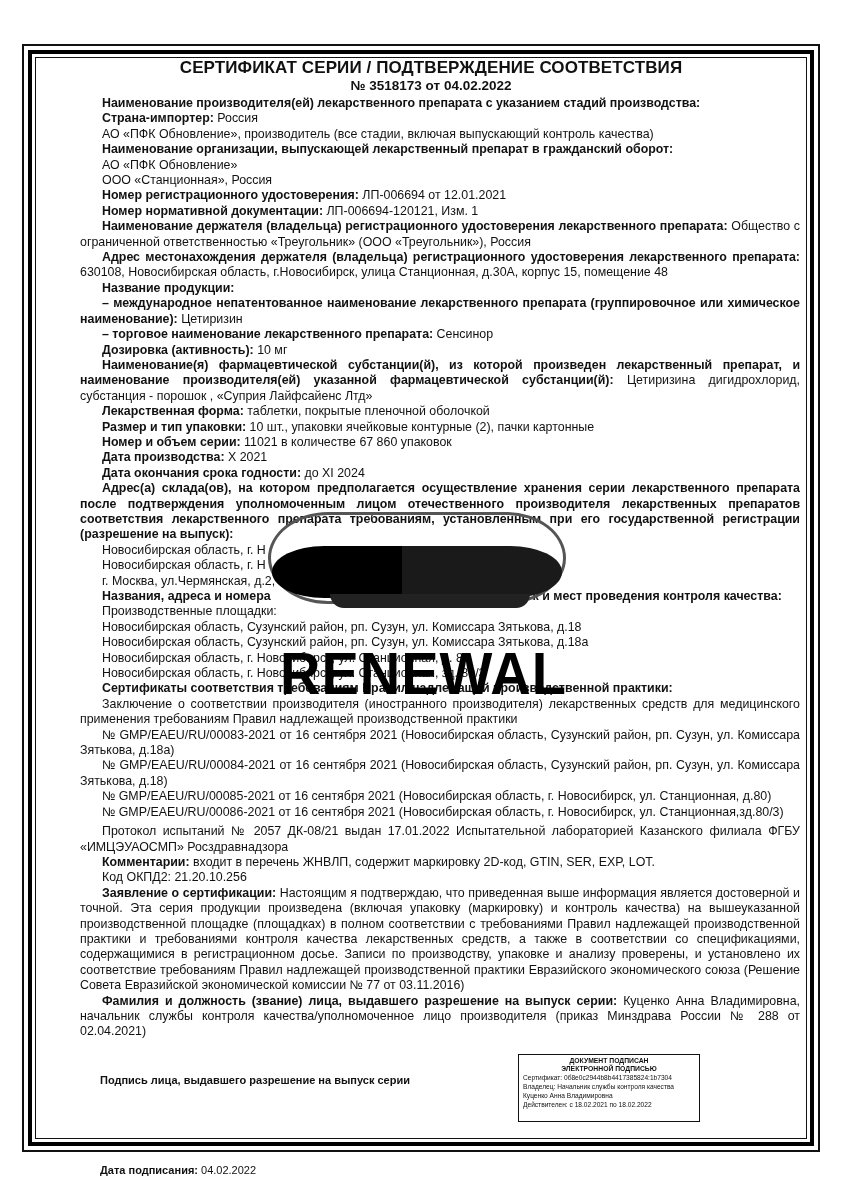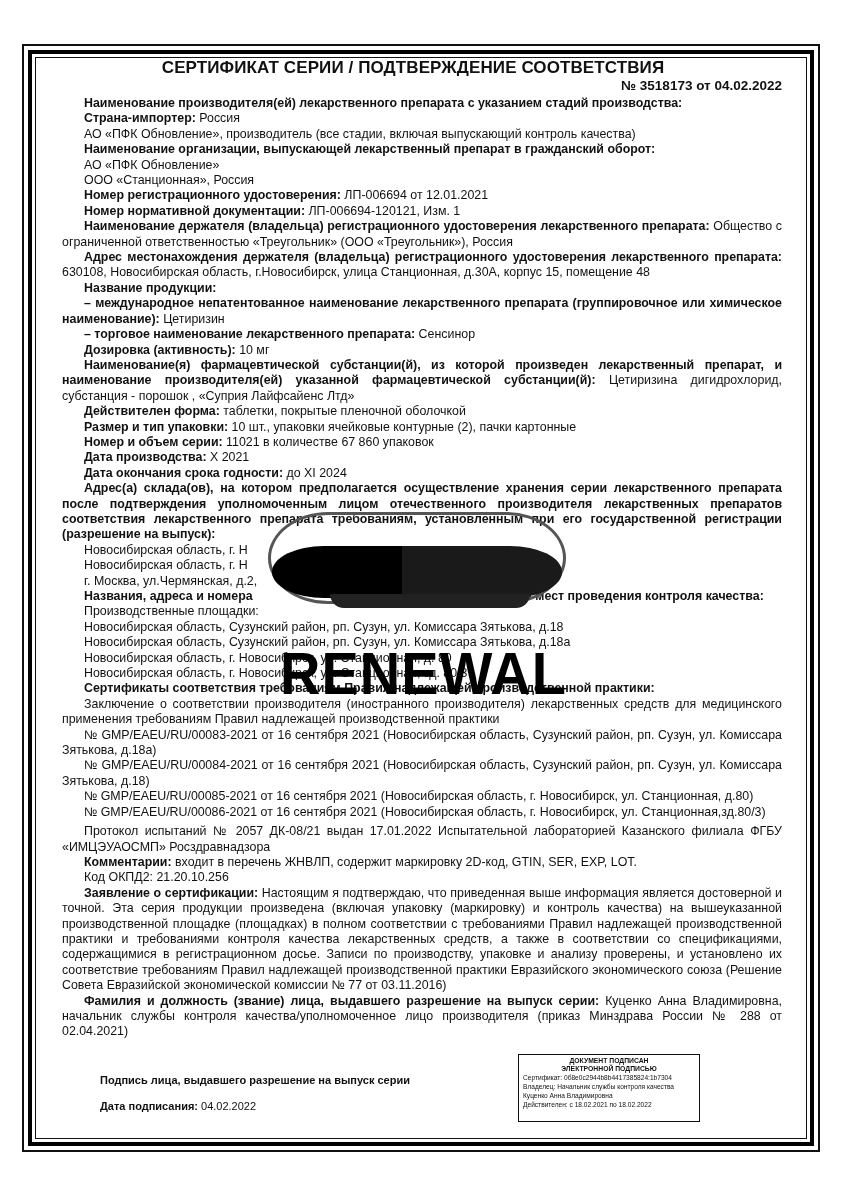--- a/index.html
+++ b/index.html
@@ -4,25 +4,25 @@
 <style>
   html, body { margin: 0; padding: 0; background: #ffffff; }
   body { width: 849px; height: 1200px; position: relative; overflow: hidden;
          font-family: "Liberation Sans", sans-serif; color: #111; }
   .frame-outer { position: absolute; left: 22px; top: 44px; width: 798px; height: 1108px;
                  border: 2px solid #111; box-sizing: border-box; }
   .frame-mid { position: absolute; left: 4px; top: 4px; right: 4px; bottom: 4px;
                border: 4px solid #000; }
   .frame-inner { position: absolute; left: 3px; top: 3px; right: 3px; bottom: 3px;
                  border: 1.5px solid #111; }
-  .content { position: absolute; left: 62px; top: 58px; width: 720px;
+  .content { position: absolute; left: 80px; top: 58px; width: 720px;
              font-size: 12.4px; line-height: 15.4px; }
   .title { text-align: center; font-weight: bold; font-size: 17px; line-height: 19px;
            letter-spacing: 0.1px; margin-left: -18px; }
-  .subtitle { text-align: right; font-weight: bold; font-size: 13.5px; line-height: 17px; margin-left: -18px; margin-bottom: 2px; }
+  .subtitle { text-align: center; font-weight: bold; font-size: 13.5px; line-height: 17px; margin-left: -18px; margin-bottom: 2px; }
   .p { margin: 0; text-align: justify; }
   .ind { padding-left: 22px; }
   .hang { text-indent: 22px; }
   b.l { font-weight: bold; }
   .gap { height: 4px; }
   .sig-row { position: absolute; left: 100px; font-weight: bold; font-size: 11px; }
   .stamp { position: absolute; left: 518px; top: 1054px; width: 182px; height: 68px;
            border: 1.5px solid #111; font-size: 6.6px; line-height: 9px; padding: 2px 4px; box-sizing: border-box; }
   .stamp .hd { text-align: center; font-weight: bold; font-size: 6.8px; line-height: 8px; }
   .blot1 { position: absolute; left: 272px; top: 546px; width: 136px; height: 52px;
@@ -56,21 +56,21 @@
   <p class="p ind">ООО «Станционная», Россия</p>
   <p class="p ind"><b class="l">Номер регистрационного удостоверения:</b><span> ЛП-006694 от 12.01.2021</span></p>
   <p class="p ind"><b class="l">Номер нормативной документации:</b><span> ЛП-006694-120121, Изм. 1</span></p>
   <p class="p hang"><b class="l">Наименование держателя (владельца) регистрационного удостоверения лекарственного препарата:</b> <span>Общество с ограниченной ответственностью «Треугольник» (ООО «Треугольник»), Россия</span></p>
   <p class="p hang"><b class="l">Адрес местонахождения держателя (владельца) регистрационного удостоверения лекарственного препарата:</b><span> 630108, Новосибирская область, г.Новосибирск, улица Станционная, д.30А, корпус 15, помещение 48</span></p>
   <p class="p ind"><b class="l">Название продукции:</b></p>
   <p class="p hang"><b class="l">– международное непатентованное наименование лекарственного препарата (группировочное или химическое наименование):</b><span> Цетиризин</span></p>
   <p class="p ind"><b class="l">– торговое наименование лекарственного препарата:</b><span> Сенсинор</span></p>
   <p class="p ind"><b class="l">Дозировка (активность):</b><span> 10 мг</span></p>
   <p class="p hang"><b class="l">Наименование(я) фармацевтической субстанции(й), из которой произведен лекарственный препарат, и наименование производителя(ей) указанной фармацевтической субстанции(й):</b><span> Цетиризина дигидрохлорид, субстанция - порошок , «Суприя Лайфсайенс Лтд»</span></p>
-  <p class="p ind"><b class="l">Действителен форма:</b><span> таблетки, покрытые пленочной оболочкой</span></p>
+  <p class="p ind"><b class="l">Лекарственная форма:</b><span> таблетки, покрытые пленочной оболочкой</span></p>
   <p class="p ind"><b class="l">Размер и тип упаковки:</b><span> 10 шт., упаковки ячейковые контурные (2), пачки картонные</span></p>
   <p class="p ind"><b class="l">Номер и объем серии:</b><span> 11021  в количестве  67 860 упаковок</span></p>
   <p class="p ind"><b class="l">Дата производства:</b><span> X 2021</span></p>
   <p class="p ind"><b class="l">Дата окончания срока годности:</b><span> до  XI  2024</span></p>
   <p class="p hang"><b class="l">Адрес(а) склада(ов), на котором предполагается осуществление хранения серии лекарственного препарата после подтверждения уполномоченным лицом отечественного производителя лекарственных препаратов соответствия лекарственного препарата требованиям, установленным при его государственной регистрации (разрешение на выпуск):</b></p>
   <p class="p ind">Новосибирская область, г. Н</p>
   <p class="p ind">Новосибирская область, г. Н</p>
   <p class="p ind">г. Москва, ул.Чермянская, д.2,</p>
   <p class="p hang"><b class="l">Названия, адреса и номера</b><span style="display:inline-block;width:262px"></span><b class="l">к и мест проведения контроля качества:</b></p>
   <p class="p ind">Производственные площадки:</p>
@@ -92,21 +92,21 @@
   <p class="p hang"><b class="l">Фамилия и должность (звание) лица, выдавшего разрешение на выпуск серии:</b><span> Куценко Анна Владимировна, начальник службы контроля качества/уполномоченное лицо производителя (приказ Минздрава России № 288 от 02.04.2021)</span></p>
 </div>
 
 <div class="blot-ring"></div>
 <div class="blot1"></div>
 <div class="blot2"></div>
 <div class="blot3"></div>
 <div class="renewal">RENEWAL</div>
 
 <div class="sig-row" style="top:1074px">Подпись лица, выдавшего разрешение на выпуск серии</div>
-<div class="sig-row" style="top:1100px"><span>Дата подписания:</span><span style="font-weight:normal"> 04.02.2022</span></div>
+<div class="sig-row" style="top:1164px"><span>Дата подписания:</span><span style="font-weight:normal"> 04.02.2022</span></div>
 
 <div class="stamp">
   <div class="hd">ДОКУМЕНТ ПОДПИСАН</div>
   <div class="hd">ЭЛЕКТРОННОЙ ПОДПИСЬЮ</div>
   <div>Сертификат: 0б8е0с2944b8b4417385824:1b7304</div>
   <div>Владелец: Начальник службы контроля качества</div>
   <div>Куценко Анна Владимировна</div>
   <div>Действителен: с 18.02.2021 по 18.02.2022</div>
 </div>
 

